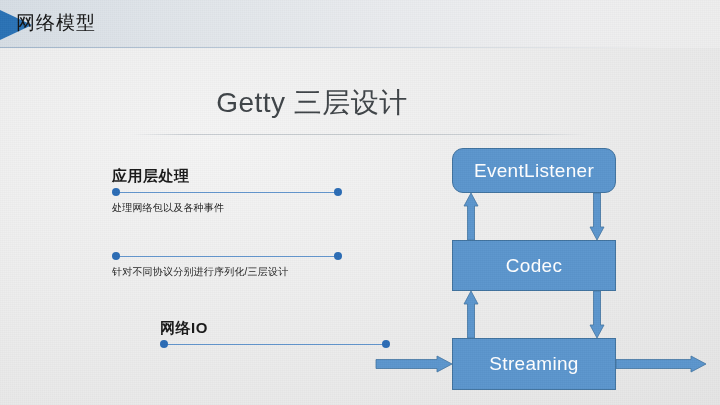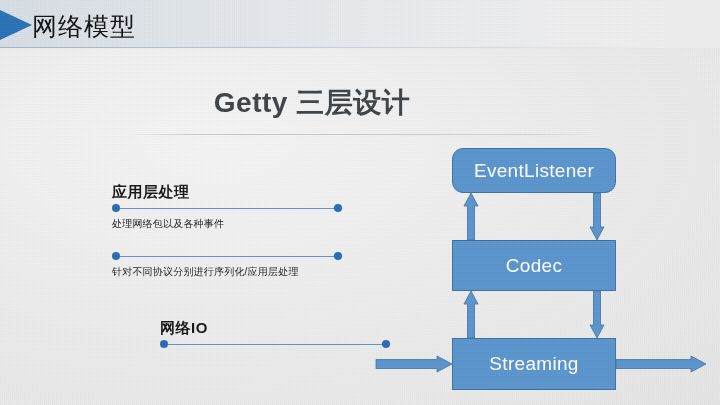--- a/index.html
+++ b/index.html
@@ -62,40 +62,40 @@
     top: 8px;
     width: 0;
     height: 0;
     border-top: 17px solid transparent;
     border-bottom: 17px solid transparent;
     border-left: 36px solid #2a72b5;
     z-index: 8;
   }
   #header-title {
     position: absolute;
-    left: 32px;
+    left: 16px;
     top: 10px;
     font-family: Liberation Sans, sans-serif;
-    font-size: 25px;
+    font-size: 19px;
     font-weight: 400;
     color: #141414;
     letter-spacing: 1px;
     white-space: nowrap;
     z-index: 9;
   }
 
   
   #main-title {
     position: absolute;
     left: 0;
     top: 84px;
     width: 624px;
     text-align: center;
     font-size: 28px;
-    font-weight: bold;
+    font-weight: normal;
     color: #3f4448;
     letter-spacing: 0.5px;
     z-index: 10;
   }
   #title-rule {
     position: absolute;
     left: 132px;
     top: 134px;
     width: 456px;
     height: 1px;
@@ -105,21 +105,21 @@
 
   
   #feature-list {
     position: absolute;
     left: 112px;
     top: 166px;
     width: 240px;
     z-index: 12;
   }
   .feature-item { position: absolute; left: 0; width: 240px; }
-  .feature-item.it0 { top: 0px; margin-top: 16px; }
+  .feature-item.it0 { top: 0px; }
   .feature-item.it1 { top: 83px; }
   .feature-item.it2 { top: 152px; margin-left: 48px; }
 
   .feature-heading {
     font-size: 15px;
     font-weight: bold;
     color: #191919;
     letter-spacing: 0.5px;
     line-height: 19px;
     white-space: nowrap;
@@ -216,21 +216,21 @@
       </div>
       <div class="feature-desc">处理网络包以及各种事件</div>
     </div>
 
     <div class="feature-item it1">
       <div class="feature-connector">
         <div class="line"></div>
         <div class="dot left"></div>
         <div class="dot right"></div>
       </div>
-      <div class="feature-desc">针对不同协议分别进行序列化/应用层处理</div>
+      <div class="feature-desc">针对不同协议分别进行序列化/三层设计</div>
     </div>
 
     <div class="feature-item it2">
       <div class="feature-heading">网络IO</div>
       <div class="feature-connector">
         <div class="line"></div>
         <div class="dot left"></div>
         <div class="dot right"></div>
       </div>
     </div>

